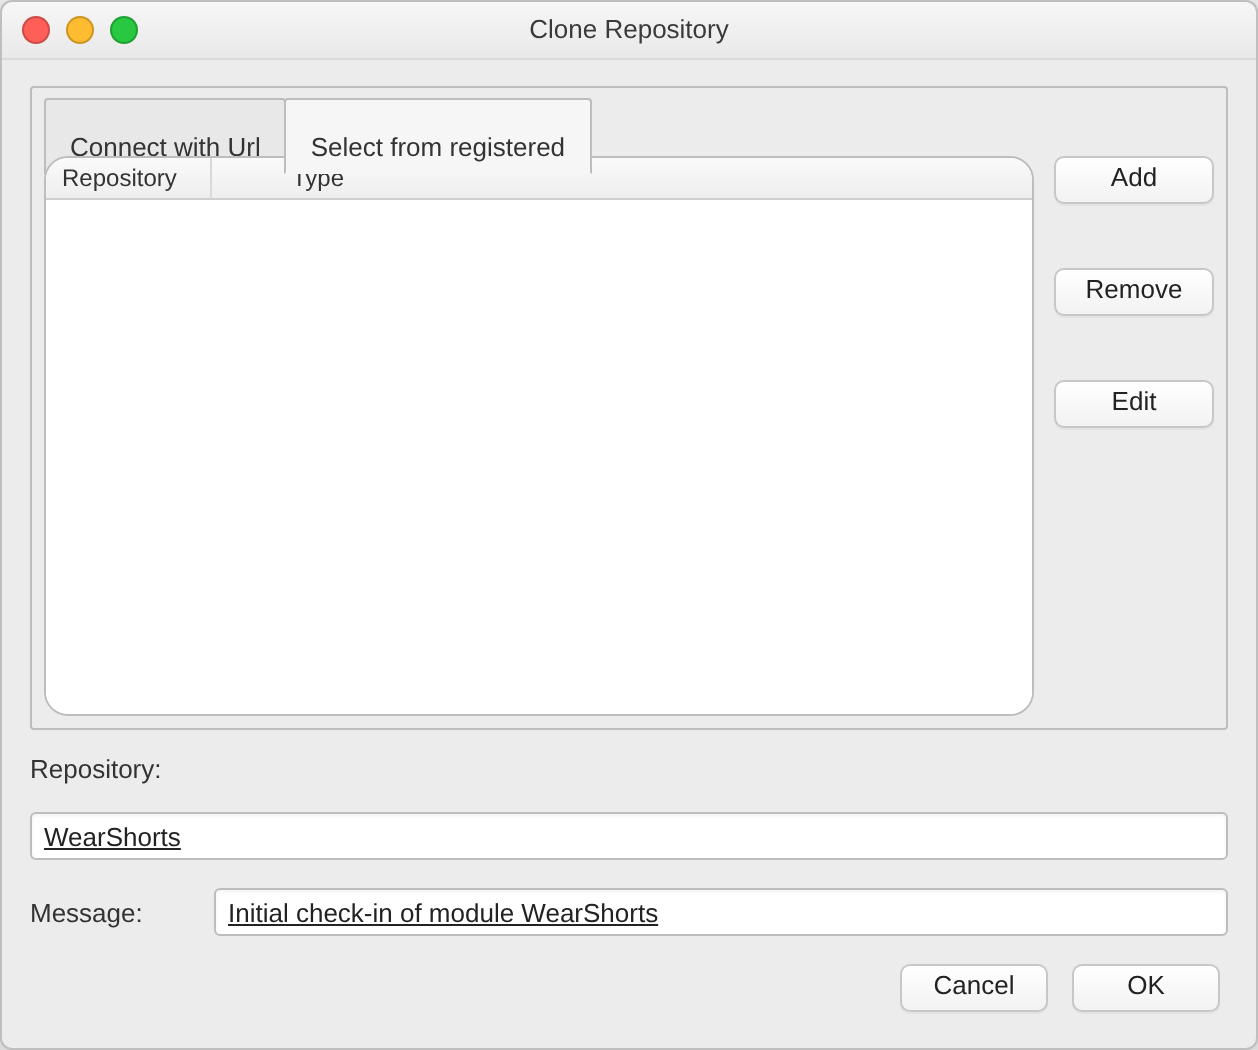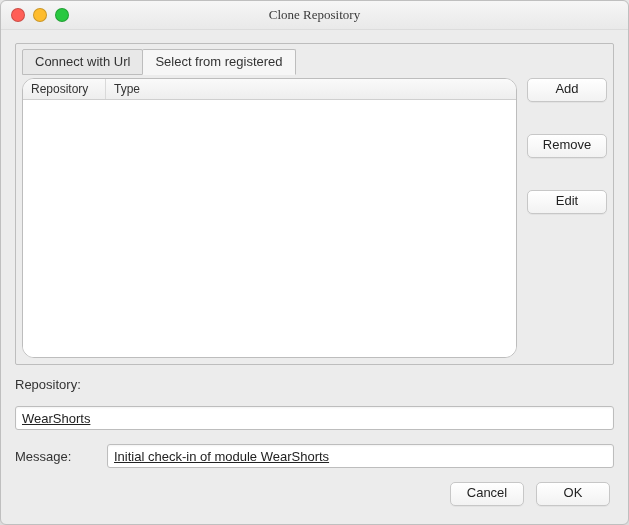--- a/index.html
+++ b/index.html
@@ -23,21 +23,20 @@
     box-shadow: 0 10px 30px rgba(0,0,0,0.18);
     position: relative;
   }
   .titlebar {
     height: 28px;
     position: relative;
     border-bottom: 1px solid #dcdcdc;
     background: linear-gradient(#f6f6f6, #e9e9e9);
     border-top-left-radius: 6px;
     border-top-right-radius: 6px;
-    font-family: Liberation Serif, serif;
   }
   .traffic {
     position: absolute;
     left: 10px; top: 7px;
     display: flex; gap: 8px;
   }
   .traffic .dot {
     width: 12px; height: 12px; border-radius: 50%;
     border: 0.5px solid rgba(0,0,0,0.2);
   }
@@ -69,21 +68,21 @@
     height: 322px;
     box-sizing: border-box;
     position: relative;
   }
   .tabs-row {
     display: flex;
     padding-left: 6px;
     margin-top: -1px;
   }
   .tab {
-    padding: 4px 12px 5px 12px;
+    padding: 16px 12px 5px 12px;
     border: 1px solid #bdbdbd;
     border-radius: 2px 2px 0 0;
     background: #e2e2e2;
     font-size: 13px;
     margin-top: 6px;
     margin-right: -1px;
     cursor: default;
     color:#333;
   }
   .tab.active {
@@ -118,21 +117,21 @@
     border-bottom: 1px solid #cfcfcf;
     height: 20px;
     font-size: 12px;
     color: #333;
   }
   .col {
     padding: 3px 8px 0 8px;
     border-right: 1px solid #d9d9d9;
   }
   .col.repo { width: 66px; }
-  .col.type { flex: 1; border-right: none; }
+  .col.type { flex: 1; border-right: none; margin-left: 32px; }
   .table-body {
     height: calc(100% - 20px);
     background: #fff;
   }
 
   .side-buttons {
     width: 80px;
     display: flex;
     flex-direction: column;
     gap: 32px;

